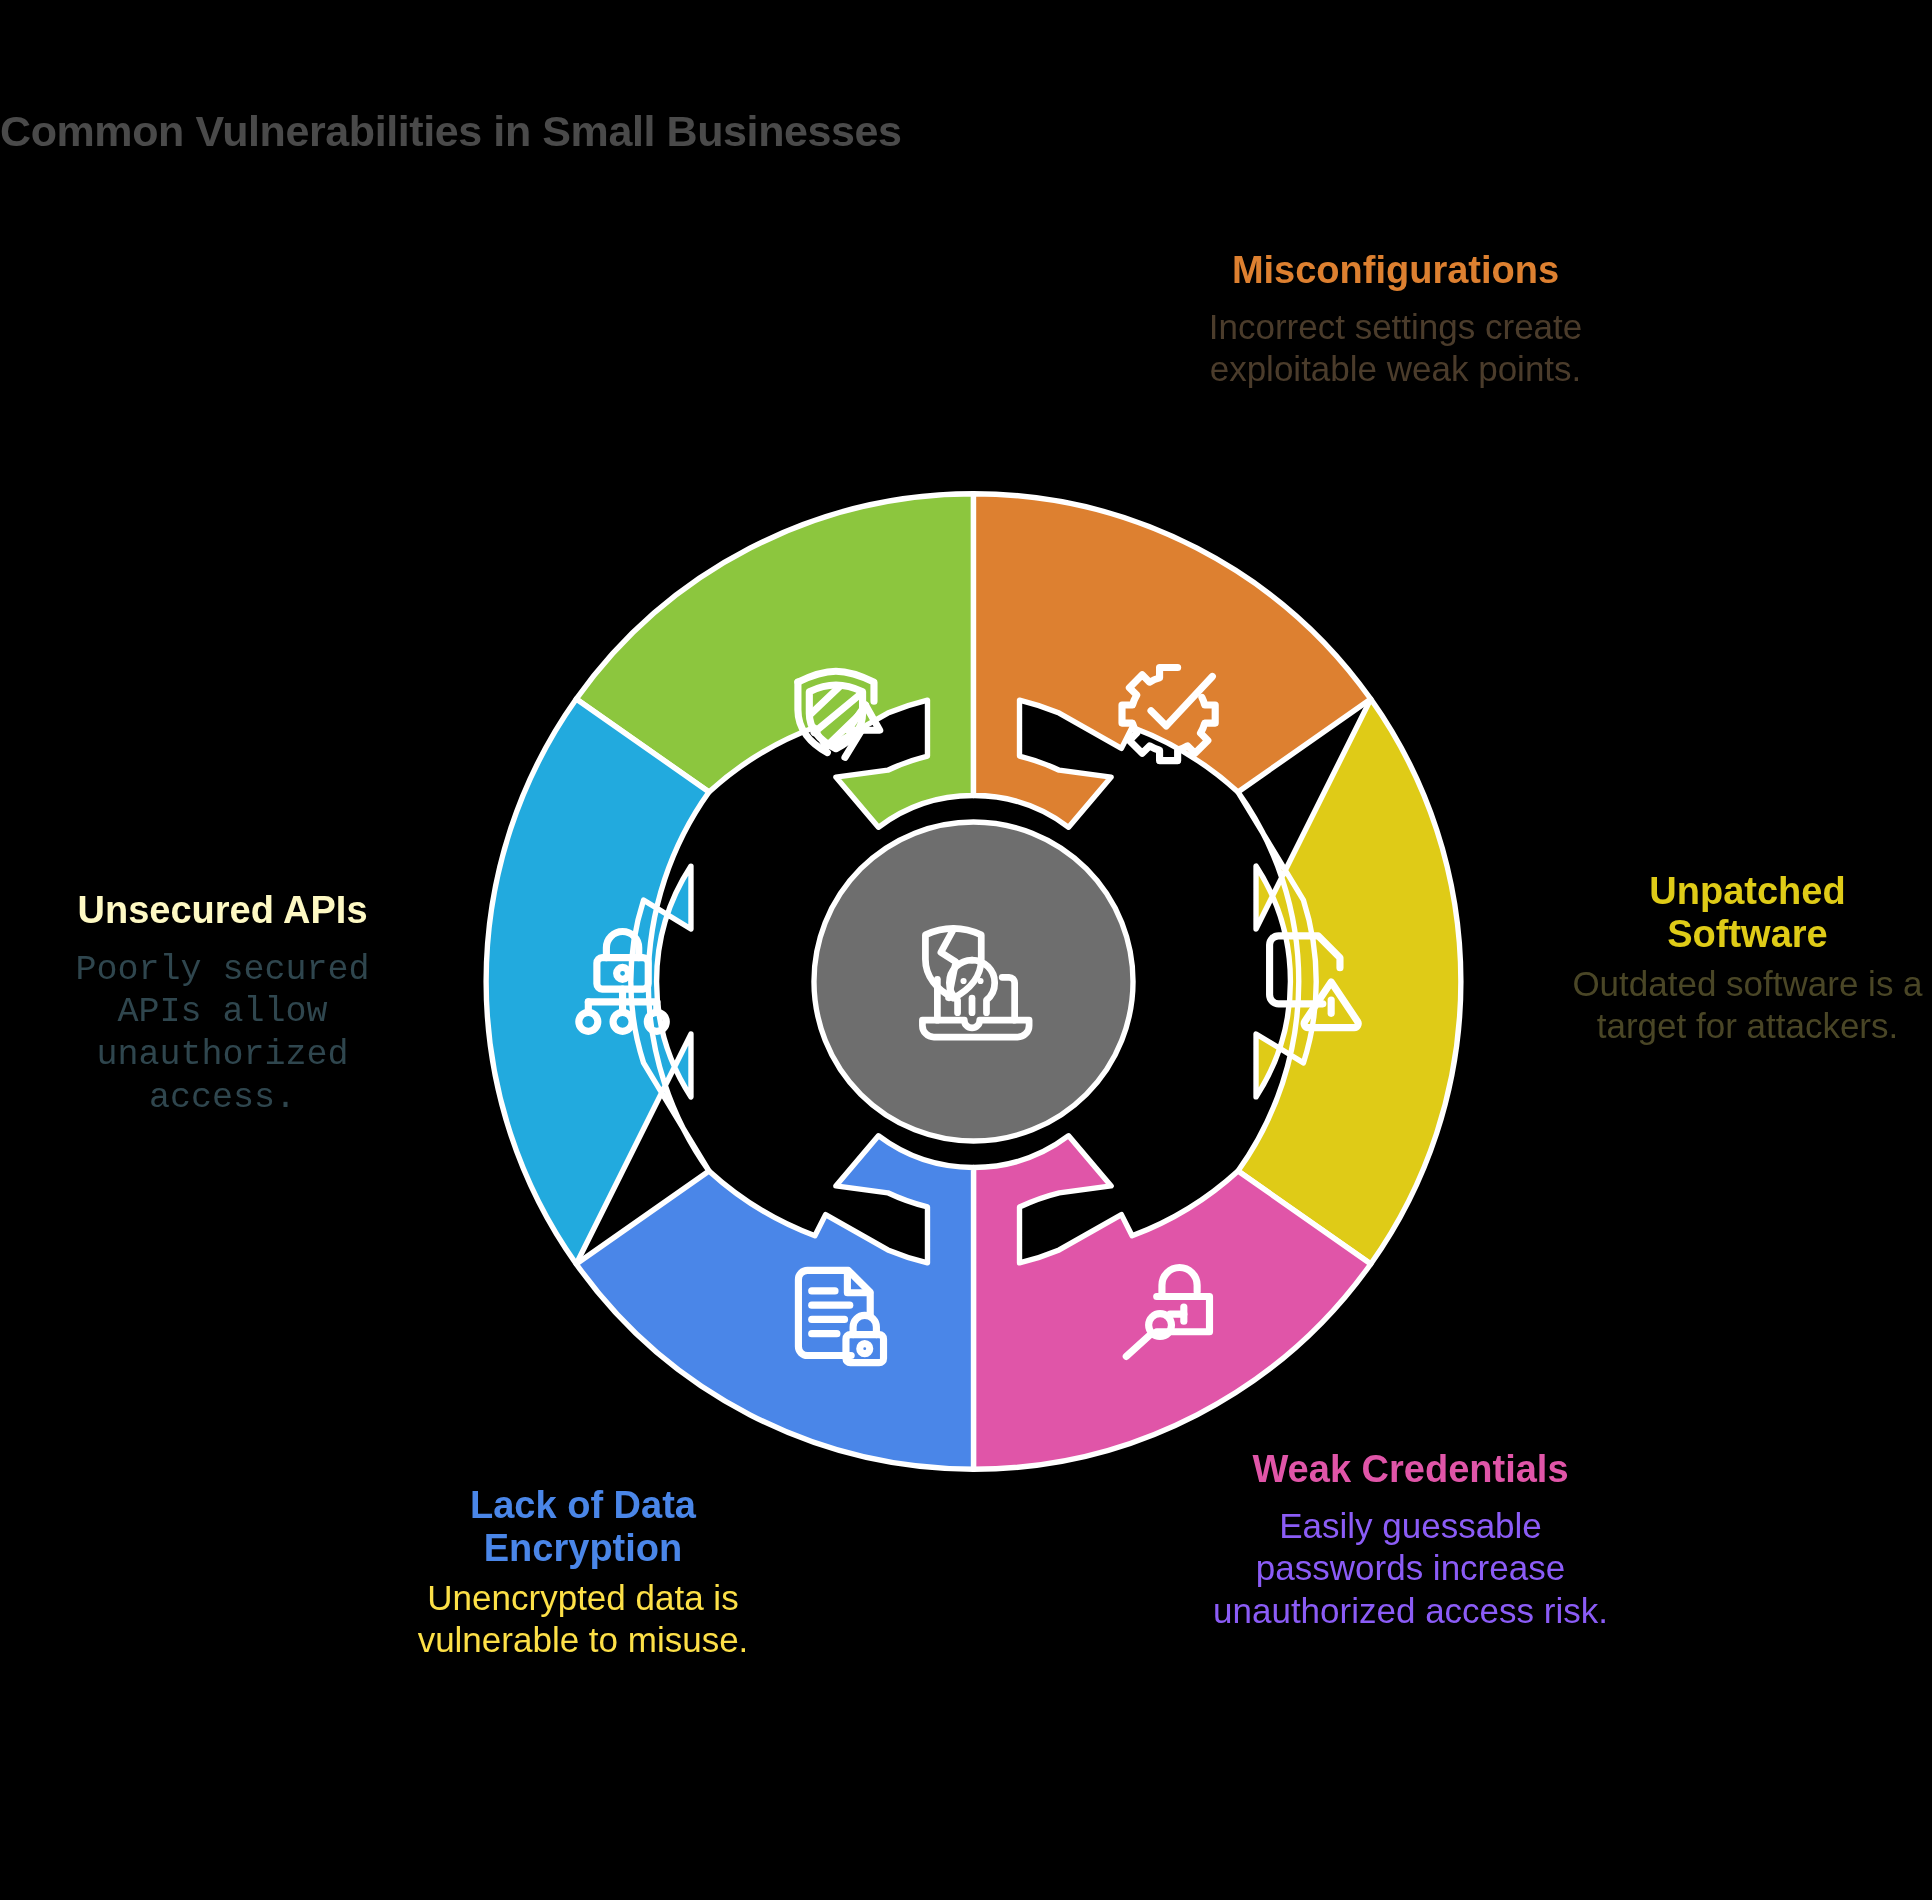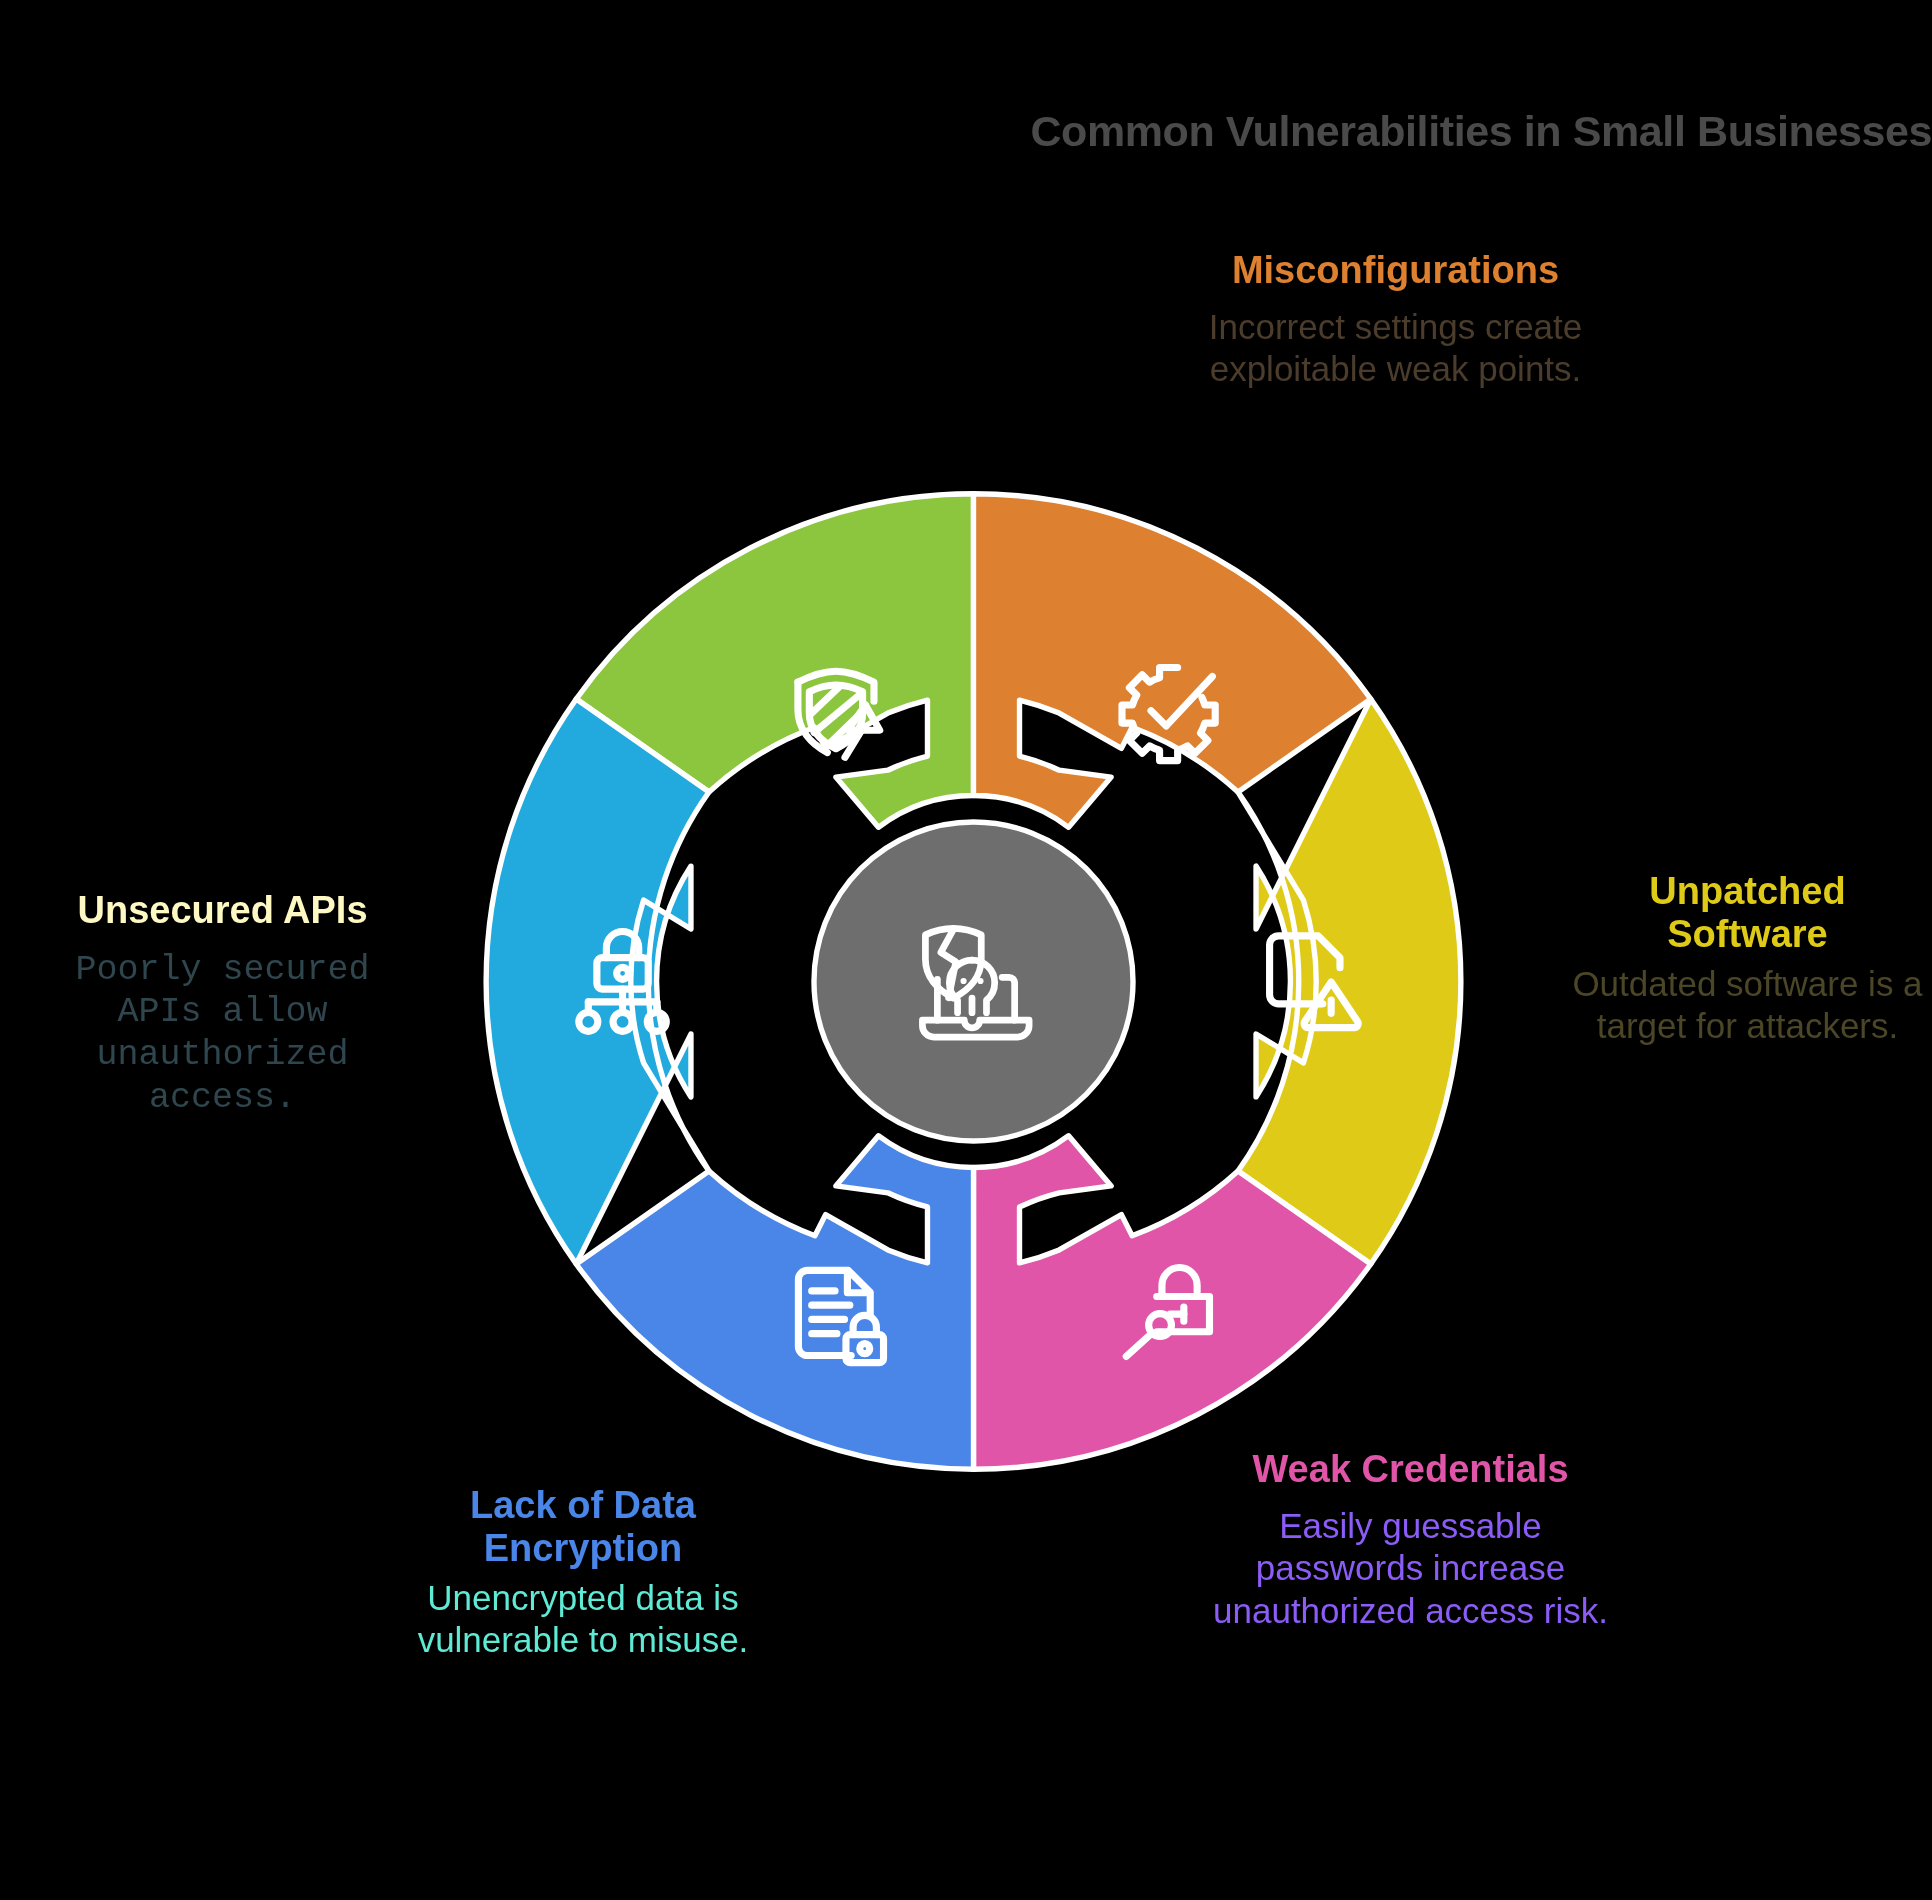--- a/index.html
+++ b/index.html
@@ -21,21 +21,21 @@
     width: 1932px;
     height: 1901px;
   }
 
   
   .title {
     position: absolute;
     left: 0;
     top: 107px;
     width: 1932px;
-    text-align: right;
+    text-align: left;
     font-size: 43px;
     font-weight: bold;
     color: #4a4a4a;
     letter-spacing: -0.4px;
   }
 
   
   .label-block {
     position: absolute;
     text-align: center;
@@ -308,21 +308,21 @@
   <div class="label-block lbl-weakcred">
     <div class="label-title" style="color:#E055A8">Weak Credentials</div>
     <div class="label-desc" style="color:#8b5cf6; margin-top:14px;">Easily guessable passwords increase unauthorized access risk.</div>
   </div>
 
   <div class="label-block lbl-lackencrypt">
     <div class="label-title" style="color:#4A86E8">
       <span>Lack of Data</span><br>
       <span>Encryption</span>
     </div>
-    <div class="label-desc" style="color:#5eead4">Unencrypted data is vulnerable to misuse.</div>
+    <div class="label-desc" style="color:#fde047">Unencrypted data is vulnerable to misuse.</div>
   </div>
 
   <div class="label-block lbl-unsecapi">
     <div class="label-title" style="color:#fef9c3">Unsecured APIs</div>
     <div class="label-desc" style="color:#2f464e; margin-top:17px;font-family:Liberation Mono, monospace;">Poorly secured APIs allow unauthorized access.</div>
   </div>
 
 </div>
 
 

